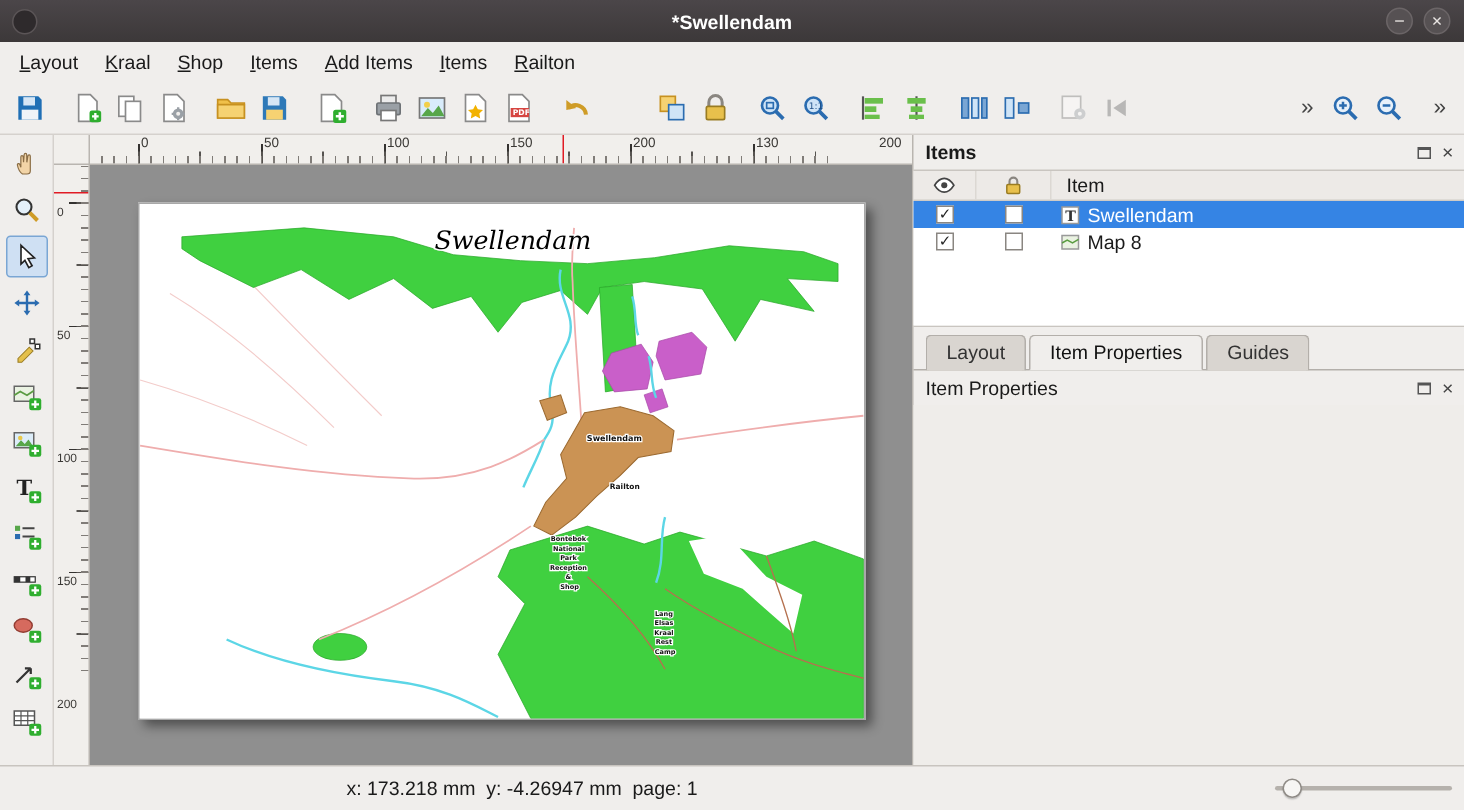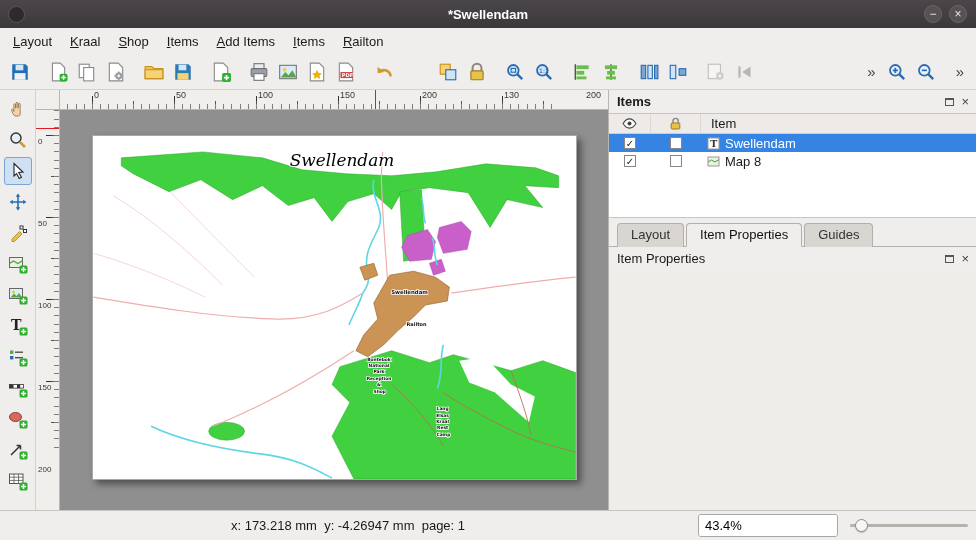--- a/index.html
+++ b/index.html
@@ -591,24 +591,20 @@
           <span class="close-icon">×</span>
         </span>
       </div>
       <div class="ip-body"></div>
     </div>
   </div>
 
   <div class="statusbar">
     <div class="coords">x: 173.218 mm  y: -4.26947 mm  page: 1</div>
     <div class="sb-right">
-      <div class="zoom-combo">
-        <input readonly="" value="43.4%" style="">
-
-      </div>
       <div class="slider">
         <div class="track"></div>
         <div class="handle"></div>
       </div>
     </div>
   </div>
 
 </div>
 
 </body></html>

